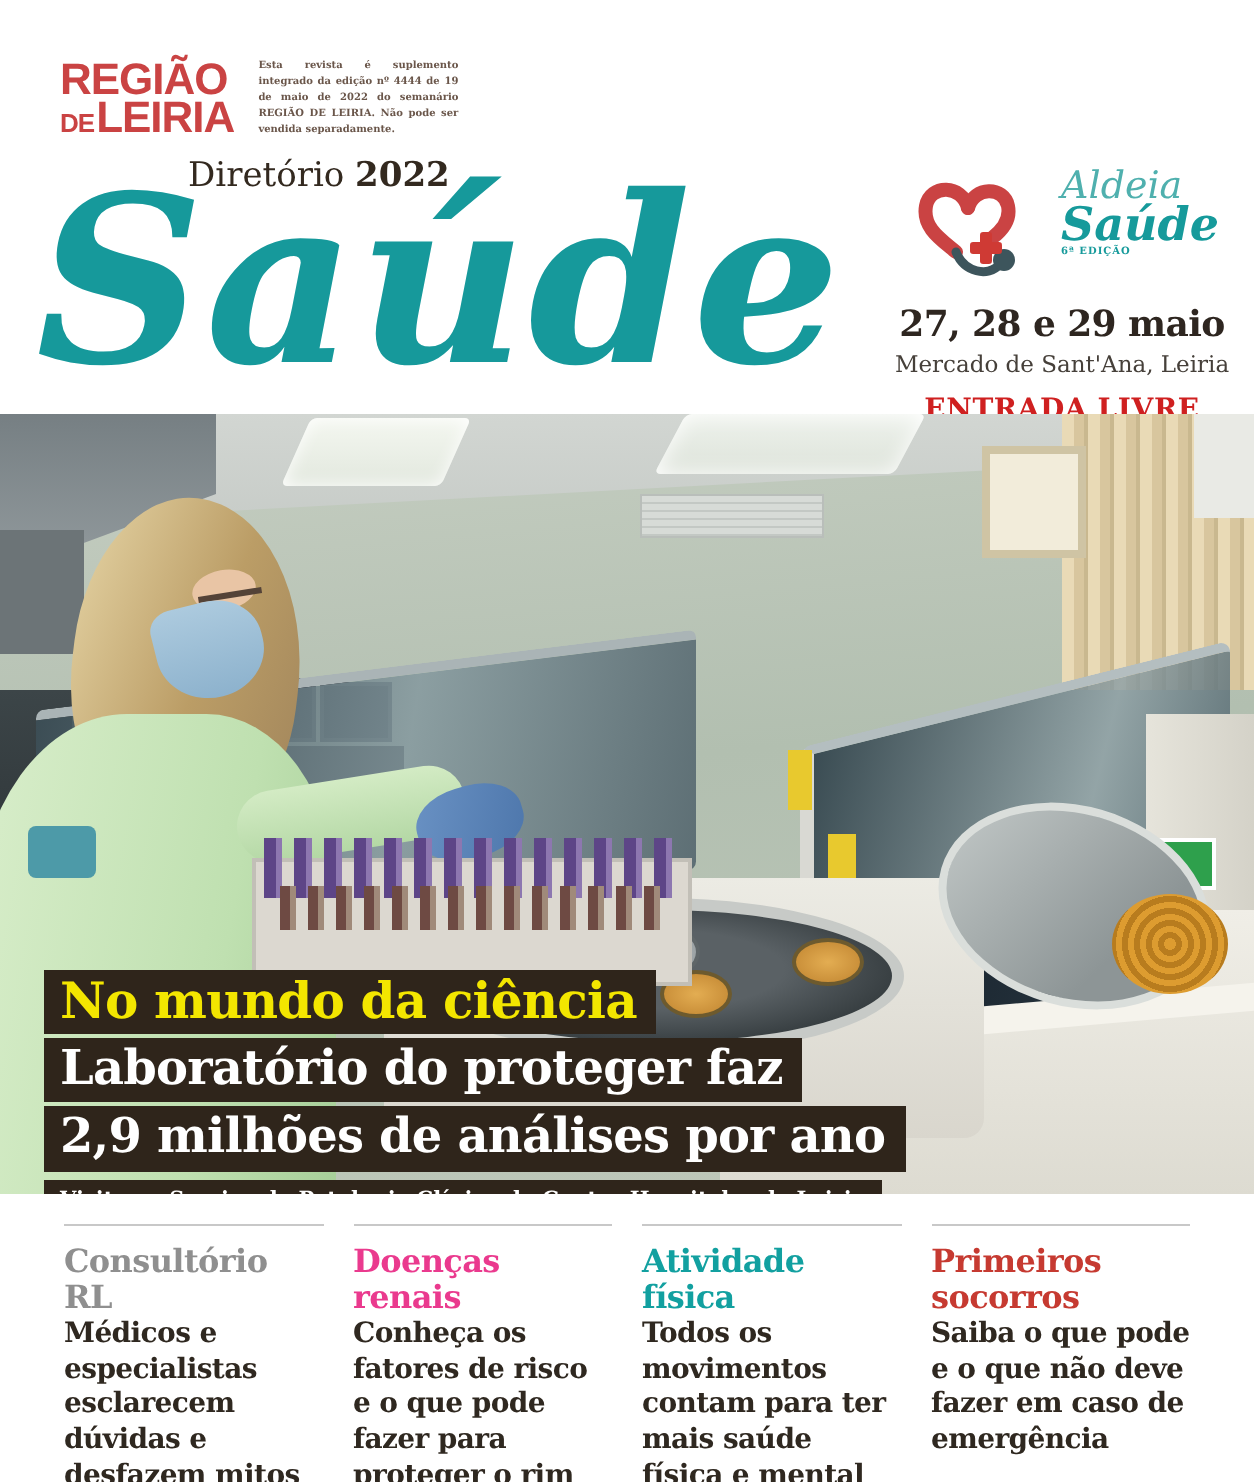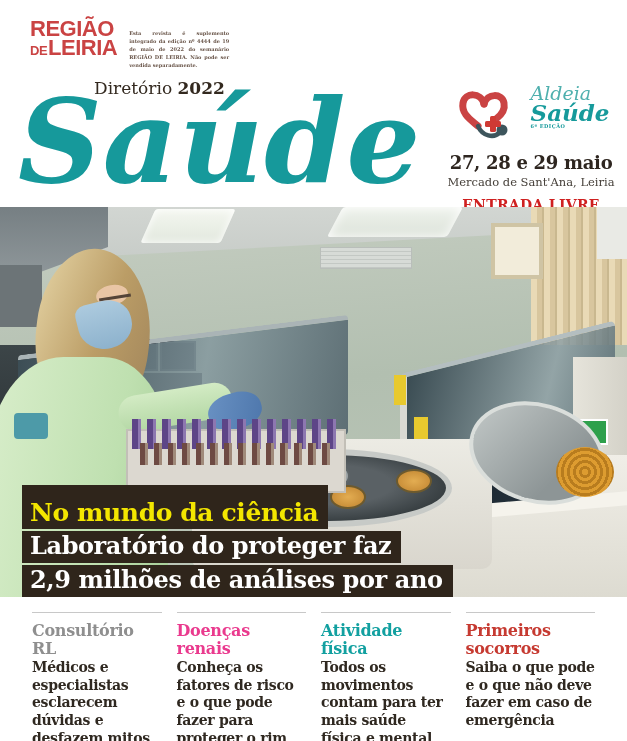--- a/index.html
+++ b/index.html
@@ -3,21 +3,21 @@
 <meta charset="utf-8">
 <style>
   * { margin:0; padding:0; box-sizing:border-box; }
   html,body { background:#ffffff; }
   .page {
     position:relative; width:627px; height:741px; background:#fff;
     font-family:"DejaVu Serif", serif; overflow:hidden;
   }
 
   
-  .topbar { position:absolute; left:30px; top:20px; display:flex; gap:12px; align-items:flex-start; }
+  .topbar { position:absolute; left:30px; top:20px; display:flex; gap:12px; align-items:flex-end; }
   .pub-logo { color:#ca4343; font-family:"Liberation Sans", sans-serif; font-weight:bold; line-height:.86; letter-spacing:-.5px; }
   .pub-logo .l1 { font-size:22px; }
   .pub-logo .l2 { font-size:22px; display:flex; align-items:flex-end; }
   .pub-logo .de { font-size:13px; margin-right:1px; line-height:1.1; }
   .disclaimer {
     width:100px; font-size:5px; line-height:1.6; color:#6a564a;
     text-align:justify; font-family:"DejaVu Serif", serif; font-weight:bold; padding-top:9px;
   }
 
   
@@ -117,21 +117,21 @@
   .rack { left:126px; top:222px; width:220px; height:64px; background:#dcd8d0; border:2px solid #c2bfb7; }
   .tubes { left:132px; top:212px; width:208px; height:30px;
     background:repeating-linear-gradient(90deg,#5d4587 0 6px,#8d77b0 6px 9px,rgba(0,0,0,0) 9px 15px); }
   .tubes2 { left:140px; top:236px; width:196px; height:22px;
     background:repeating-linear-gradient(90deg,#6e4a43 0 5px,#a08a7a 5px 8px,rgba(0,0,0,0) 8px 14px); }
 
   
   .overlay { position:absolute; left:22px; top:278px; display:flex; flex-direction:column; align-items:flex-start; }
   .badge { background:#2f251b; color:#ffffff; width:-moz-fit-content; width:fit-content;
     font-weight:bold; letter-spacing:-.4px; }
-  .b-kicker { color:#f3e600; font-size:25px; line-height:1.16; padding:13px 10px 2px 8px; margin-bottom:2px; }
+  .b-kicker { color:#f3e600; font-size:25px; line-height:1.16; padding:1px 10px 2px 8px; margin-bottom:2px; }
   .b-head { font-size:24px; line-height:1.18; padding:1px 10px 3px 8px; margin-bottom:2px; }
   .b-sub { font-size:10.5px; letter-spacing:0; padding:4px 8px; margin-top:2px; }
 
   
   .teasers { position:absolute; left:0; top:612px; width:627px; padding:0 32px;
     display:grid; grid-template-columns:repeat(4,1fr); column-gap:15px; }
   .teaser { border-top:1px solid #c8c8c8; padding-top:9px; }
   .teaser h3 { font-size:16px; font-weight:bold; letter-spacing:-.3px; line-height:1.1; margin-bottom:2px; }
   .teaser p { font-size:14px; font-weight:bold; color:#2f2820; line-height:1.26; letter-spacing:-.3px; }
 </style>

